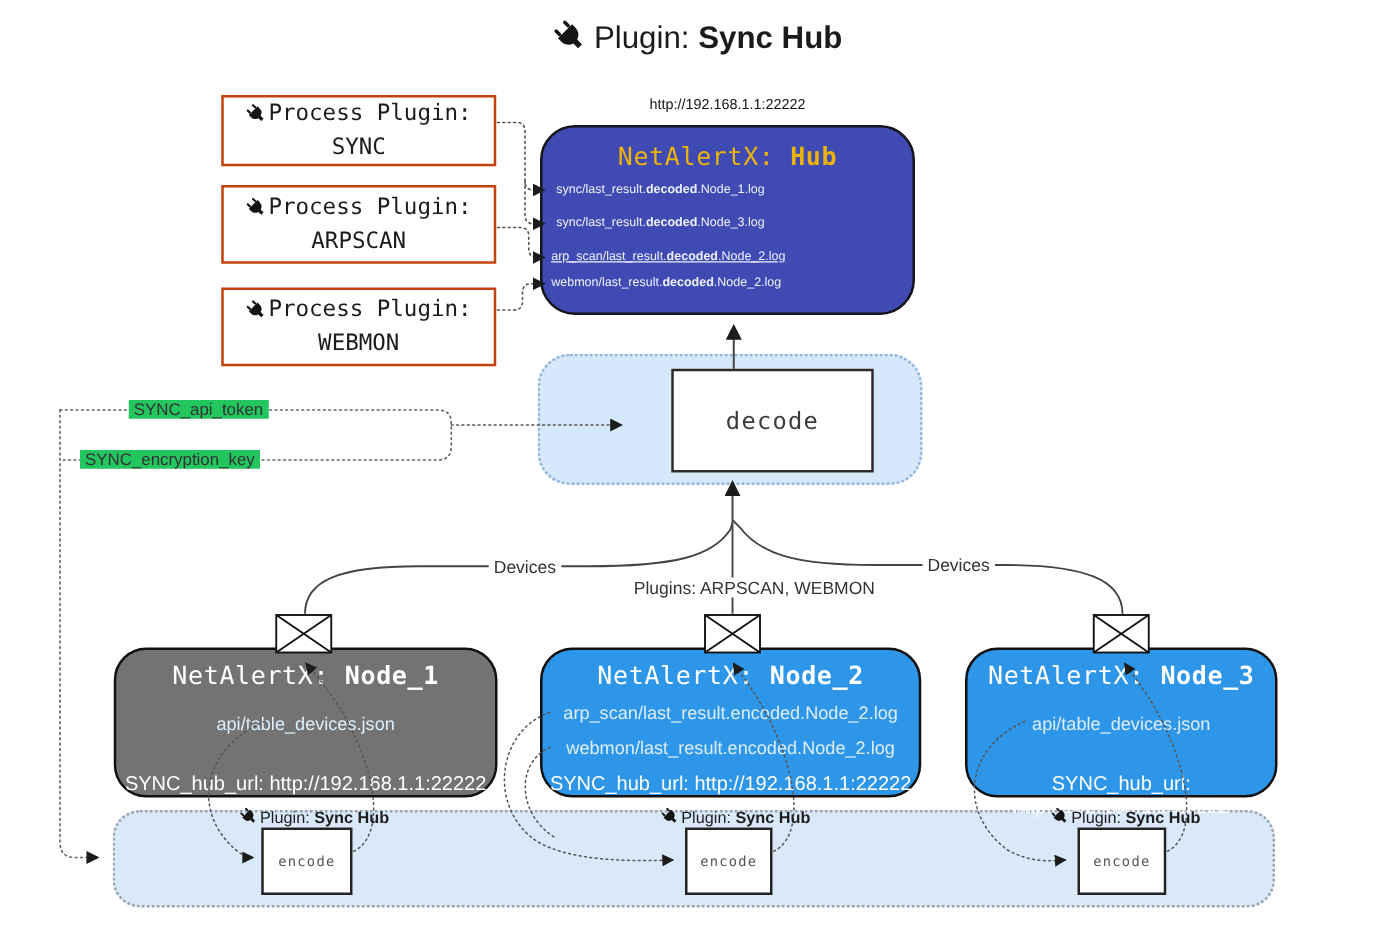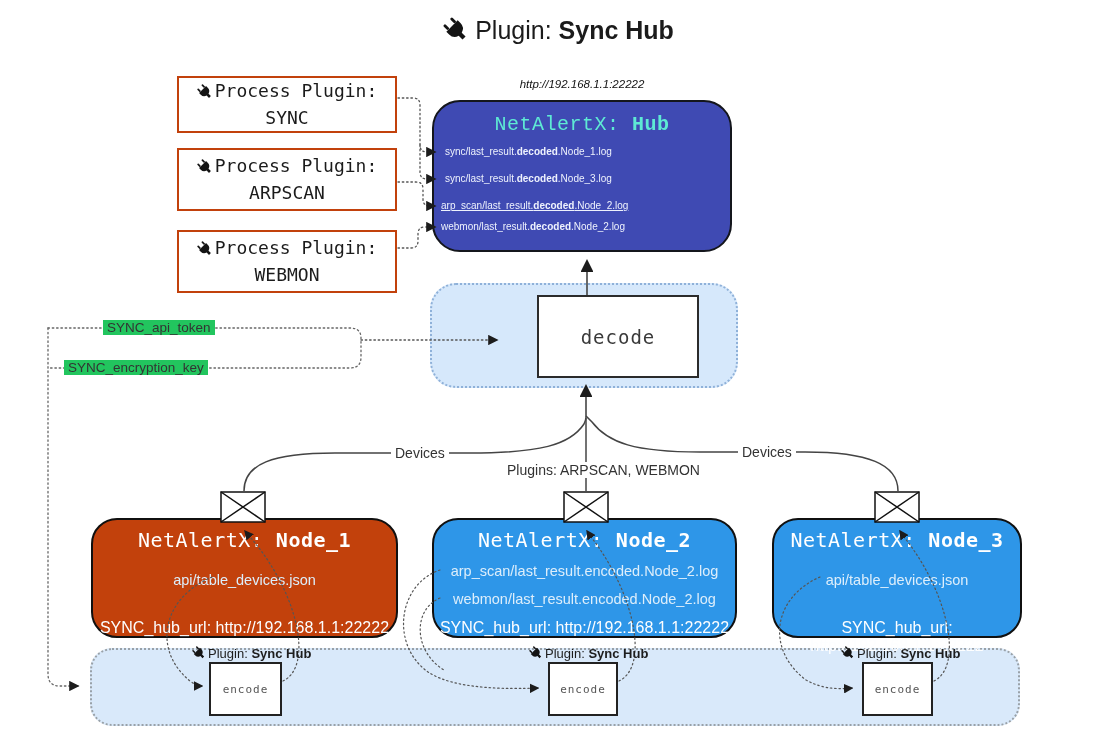--- a/index.html
+++ b/index.html
@@ -5,23 +5,23 @@
   html,body{margin:0;padding:0;background:#ffffff;}
   body{font-family:"Liberation Sans","DejaVu Sans",sans-serif;color:#222;}
   .canvas{position:relative;width:1117px;height:754px;background:#fff;overflow:hidden;}
   .abs{position:absolute;}
   .mono{font-family:"DejaVu Sans Mono","Liberation Mono",monospace;}
   
   .page-title{left:0;top:16px;width:1117px;text-align:center;font-size:25px;color:#1b1b1b;z-index:4;}
   .page-title .bold{font-weight:bold;}
   .page-title svg{vertical-align:-4px;margin-right:6px;}
   
-  .hub-url{left:432px;top:78px;width:300px;text-align:center;font-size:11.5px;color:#111;z-index:2;font-style:italic;}
+  .hub-url{left:432px;top:78px;width:300px;text-align:center;font-size:11.5px;color:#111;z-index:2;}
   .hub-box{left:432px;top:100px;width:300px;height:152px;border-radius:28px;border:2px solid #14161c;box-sizing:border-box;z-index:2;}
-  .hub-title{left:0;top:11px;width:100%;text-align:center;font-size:20px;color:#5eead4;letter-spacing:.5px;font-family:Liberation Mono, monospace;}
+  .hub-title{left:0;top:11px;width:100%;text-align:center;font-size:20px;color:#eab308;letter-spacing:.5px;}
   .hub-line{left:11px;width:285px;font-size:10px;color:#eef2fd;white-space:nowrap;}
   .hub-line b{font-weight:bold;}
   
   .pbox{left:177px;width:220px;background:#fff;border:2px solid #c2410c;box-sizing:border-box;z-index:2;
         display:flex;flex-direction:column;align-items:center;justify-content:center;
         font-size:18px;color:#1b1b1b;line-height:1.45;}
   .pbox .row svg{vertical-align:-3px;margin-right:2px;}
   
   .decode-area{left:430px;top:283px;width:308px;height:105px;border-radius:26px;border:2px dotted #8fb1d9;box-sizing:border-box;z-index:2;}
   .decode-box{left:505px;top:295px;width:162px;height:83px;background:#fff;border:2px solid #2b2b2b;box-sizing:border-box;z-index:2;
@@ -100,21 +100,21 @@
   <div class="abs decode-area" style="background-color: rgb(214, 232, 251);"></div>
   <div class="abs decode-box mono">decode</div>
 
   <div class="abs cfg-label" style="left:103px;top:320px;">SYNC_api_token</div>
   <div class="abs cfg-label" style="left:64px;top:360px;">SYNC_encryption_key</div>
 
   <div class="abs edge-label" style="left:391px;top:445px;">Devices</div>
   <div class="abs edge-label" style="left:738px;top:444px;">Devices</div>
   <div class="abs edge-label" style="left:503px;top:462px;">Plugins: ARPSCAN, WEBMON</div>
 
-  <div class="abs node-box" style="left: 91px; width: 307px; background-color: #c2410c;">
+  <div class="abs node-box" style="left: 91px; width: 307px; background-color: #737373;">
     <div class="abs node-title mono"><span>NetAlertX: </span><b>Node_1</b></div>
     <div class="abs node-file" style="top:52px;">api/table_devices.json</div>
     <div class="abs node-url">SYNC_hub_url: http://192.168.1.1:22222</div>
   </div>
 
   <div class="abs node-box" style="left: 432px; width: 305px; background-color: rgb(46, 150, 232); text-decoration: underline;">
     <div class="abs node-title mono"><span>NetAlertX: </span><b>Node_2</b></div>
     <div class="abs node-file" style="top:43px;">arp_scan/last_result.encoded.Node_2.log</div>
     <div class="abs node-file" style="top:71px;">webmon/last_result.encoded.Node_2.log</div>
     <div class="abs node-url">SYNC_hub_url: http://192.168.1.1:22222</div>

